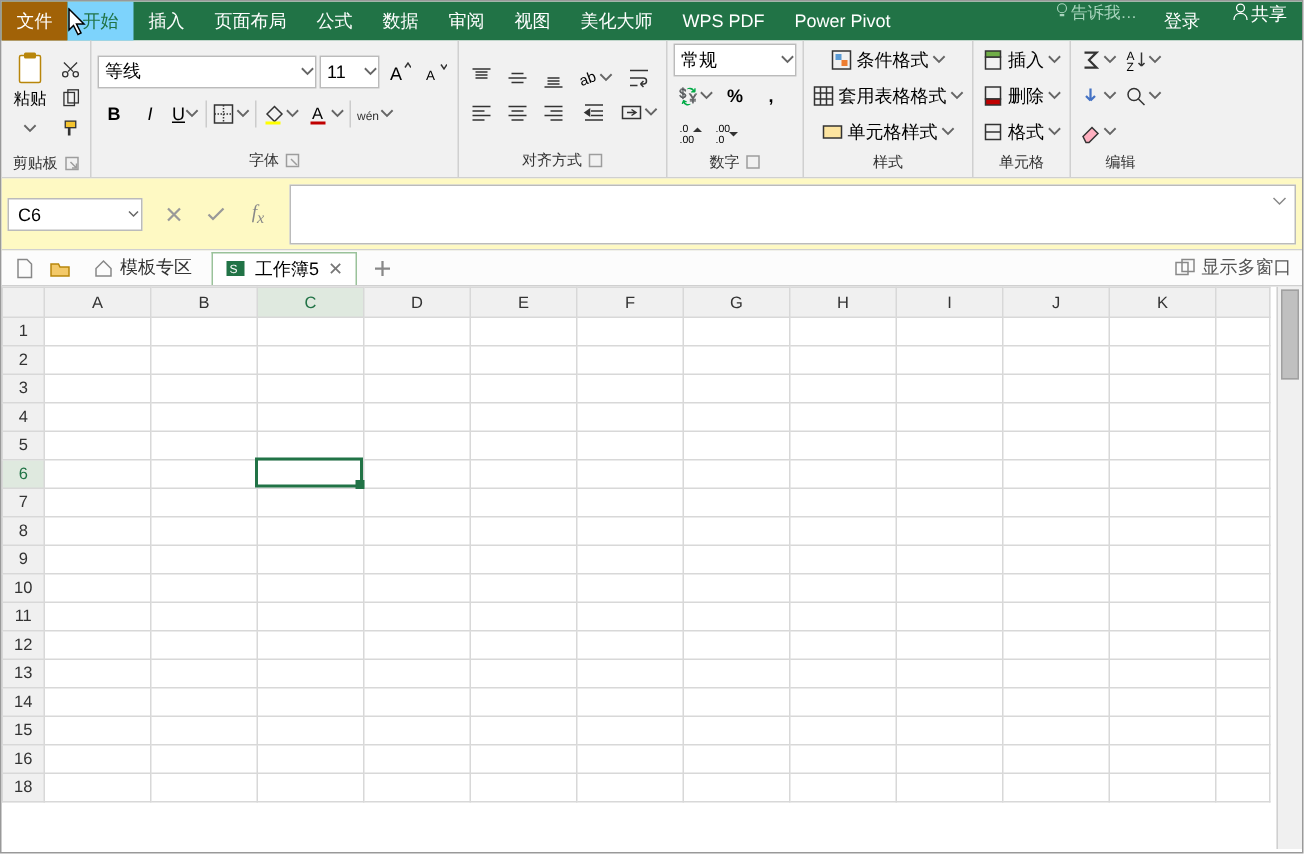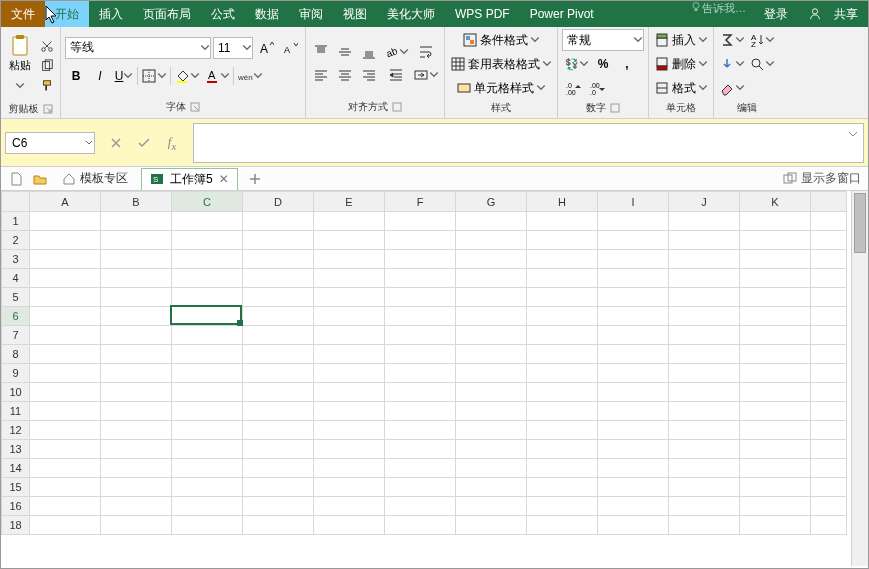--- a/index.html
+++ b/index.html
@@ -4,21 +4,21 @@
 <style>
 *{box-sizing:border-box;margin:0;padding:0}
 body{font-family:"Microsoft YaHei","SimSun",sans-serif;font-size:12px;background:#fff;overflow:hidden;width:869px;height:569px;position:relative;border:1px solid #999}
 .menubar{height:26px;background:#217346;display:flex;align-items:stretch;color:#fff}
 .menubar .tab{padding:0 10px;display:flex;align-items:center;cursor:pointer;font-size:12px}
 .menubar .tab.file{background:#a16207}
 .menubar .tab.active{background:#7dd3fc;color:#217346}
 .menubar .spacer{flex:1}
 .menubar .hint{color:#a8d4bd;padding:0 8px;display:flex;align-items:flex-start;font-size:11px}
 .menubar .login{padding:0 10px;display:flex;align-items:center}
-.menubar .share{padding:0 10px;display:flex;align-items:center;gap:12px}
+.menubar .share{padding:0 10px;display:flex;align-items:flex-start;gap:0}
 .menubar .share svg{width:14px;height:14px}
 .cursor{position:absolute;top:4px;left:44px;z-index:100}
 .ribbon{height:92px;border-bottom:1px solid #d0d0d0;display:flex;background:#f1f1f1}
 .group{border-right:1px solid #d0d0d0;display:flex;flex-direction:column;padding:2px 4px}
 .group .body{flex:1;display:flex;align-items:center}
 .group .label{height:18px;text-align:center;font-size:10px;color:#333;display:flex;align-items:center;justify-content:center;gap:4px}
 .group .label .launcher{width:10px;height:10px;opacity:.6}
 .btn{display:inline-flex;align-items:center;justify-content:center;cursor:pointer;border:1px solid transparent}
 .dd{width:10px;display:inline-flex;align-items:center;justify-content:center}
 .dd svg{width:8px;height:8px}
@@ -333,20 +333,77 @@
     <div class="label">
         <span>对齐方式</span>
         <svg class="launcher" viewBox="0 0 10 10">
           <rect x="1" y="1" width="8" height="8" fill="none" stroke="#666"></rect>
         </svg>
       </div>
   </div>
 
   <div class="group">
     <div class="body">
+        <div class="num-col">
+      <div class="num-row">
+            <div class="combo numfmt">
+              <span class="val">常规</span>
+              <span class="dd">
+                <svg viewBox="0 0 8 8">
+                  <path d="M1 2l3 3 3-3" fill="none" stroke="#666"></path>
+                </svg>
+              </span>
+            </div>
+          </div>
+      <div class="num-row">
+        <div class="btn">
+              <svg viewBox="0 0 16 16">
+                <text x="2" y="12" font-size="11">💱</text>
+              </svg>
+              <span class="dd">
+                <svg viewBox="0 0 8 8">
+                  <path d="M1 2l3 3 3-3" fill="none" stroke="#666"></path>
+                </svg>
+              </span>
+            </div>
+        <div class="btn">
+              <b>%</b>
+            </div>
+        <div class="btn">
+              <b>,</b>
+            </div>
+      </div>
+      <div class="num-row">
+        <div class="btn">
+              <svg viewBox="0 0 16 16">
+                <text x="1" y="8" font-size="7">.0</text>
+                <text x="1" y="15" font-size="7">.00</text>
+                <path d="M13 5l-3 3h6z" fill="#333"></path>
+              </svg>
+            </div>
+        <div class="btn">
+              <svg viewBox="0 0 16 16">
+                <text x="1" y="8" font-size="7">.00</text>
+                <text x="1" y="15" font-size="7">.0</text>
+                <path d="M13 11l-3-3h6z" fill="#333"></path>
+              </svg>
+            </div>
+      </div>
+    </div>
+      </div>
+    <div class="label">
+        <span>数字</span>
+        <svg class="launcher" viewBox="0 0 10 10">
+          <rect x="1" y="1" width="8" height="8" fill="none" stroke="#666"></rect>
+        </svg>
+      </div>
+  </div>
+
+  <div class="group">
+    <div class="body">
         <div class="styles-col">
       <div class="row btn">
             <svg viewBox="0 0 16 16">
               <rect x="2" y="2" width="12" height="12" fill="none" stroke="#333"></rect>
               <rect x="4" y="4" width="4" height="4" fill="#5b9bd5"></rect>
               <rect x="8" y="8" width="4" height="4" fill="#ed7d31"></rect>
             </svg>
             <span>条件格式</span>
             <span class="dd">
               <svg viewBox="0 0 8 8">
@@ -374,77 +431,20 @@
             <span class="dd">
               <svg viewBox="0 0 8 8">
                 <path d="M1 2l3 3 3-3" fill="none" stroke="#666"></path>
               </svg>
             </span>
           </div>
     </div>
       </div>
     <div class="label">
         <span>样式</span>
-      </div>
-  </div>
-
-  <div class="group">
-    <div class="body">
-        <div class="num-col">
-      <div class="num-row">
-            <div class="combo numfmt">
-              <span class="val">常规</span>
-              <span class="dd">
-                <svg viewBox="0 0 8 8">
-                  <path d="M1 2l3 3 3-3" fill="none" stroke="#666"></path>
-                </svg>
-              </span>
-            </div>
-          </div>
-      <div class="num-row">
-        <div class="btn">
-              <svg viewBox="0 0 16 16">
-                <text x="2" y="12" font-size="11">💱</text>
-              </svg>
-              <span class="dd">
-                <svg viewBox="0 0 8 8">
-                  <path d="M1 2l3 3 3-3" fill="none" stroke="#666"></path>
-                </svg>
-              </span>
-            </div>
-        <div class="btn">
-              <b>%</b>
-            </div>
-        <div class="btn">
-              <b>,</b>
-            </div>
-      </div>
-      <div class="num-row">
-        <div class="btn">
-              <svg viewBox="0 0 16 16">
-                <text x="1" y="8" font-size="7">.0</text>
-                <text x="1" y="15" font-size="7">.00</text>
-                <path d="M13 5l-3 3h6z" fill="#333"></path>
-              </svg>
-            </div>
-        <div class="btn">
-              <svg viewBox="0 0 16 16">
-                <text x="1" y="8" font-size="7">.00</text>
-                <text x="1" y="15" font-size="7">.0</text>
-                <path d="M13 11l-3-3h6z" fill="#333"></path>
-              </svg>
-            </div>
-      </div>
-    </div>
-      </div>
-    <div class="label">
-        <span>数字</span>
-        <svg class="launcher" viewBox="0 0 10 10">
-          <rect x="1" y="1" width="8" height="8" fill="none" stroke="#666"></rect>
-        </svg>
       </div>
   </div>
 
   <div class="group">
     <div class="body">
         <div class="cells-col">
       <div class="row btn">
             <svg viewBox="0 0 16 16">
               <rect x="3" y="6" width="10" height="8" fill="none" stroke="#333"></rect>
               <rect x="3" y="2" width="10" height="4" fill="#70ad47" stroke="#333"></rect>

